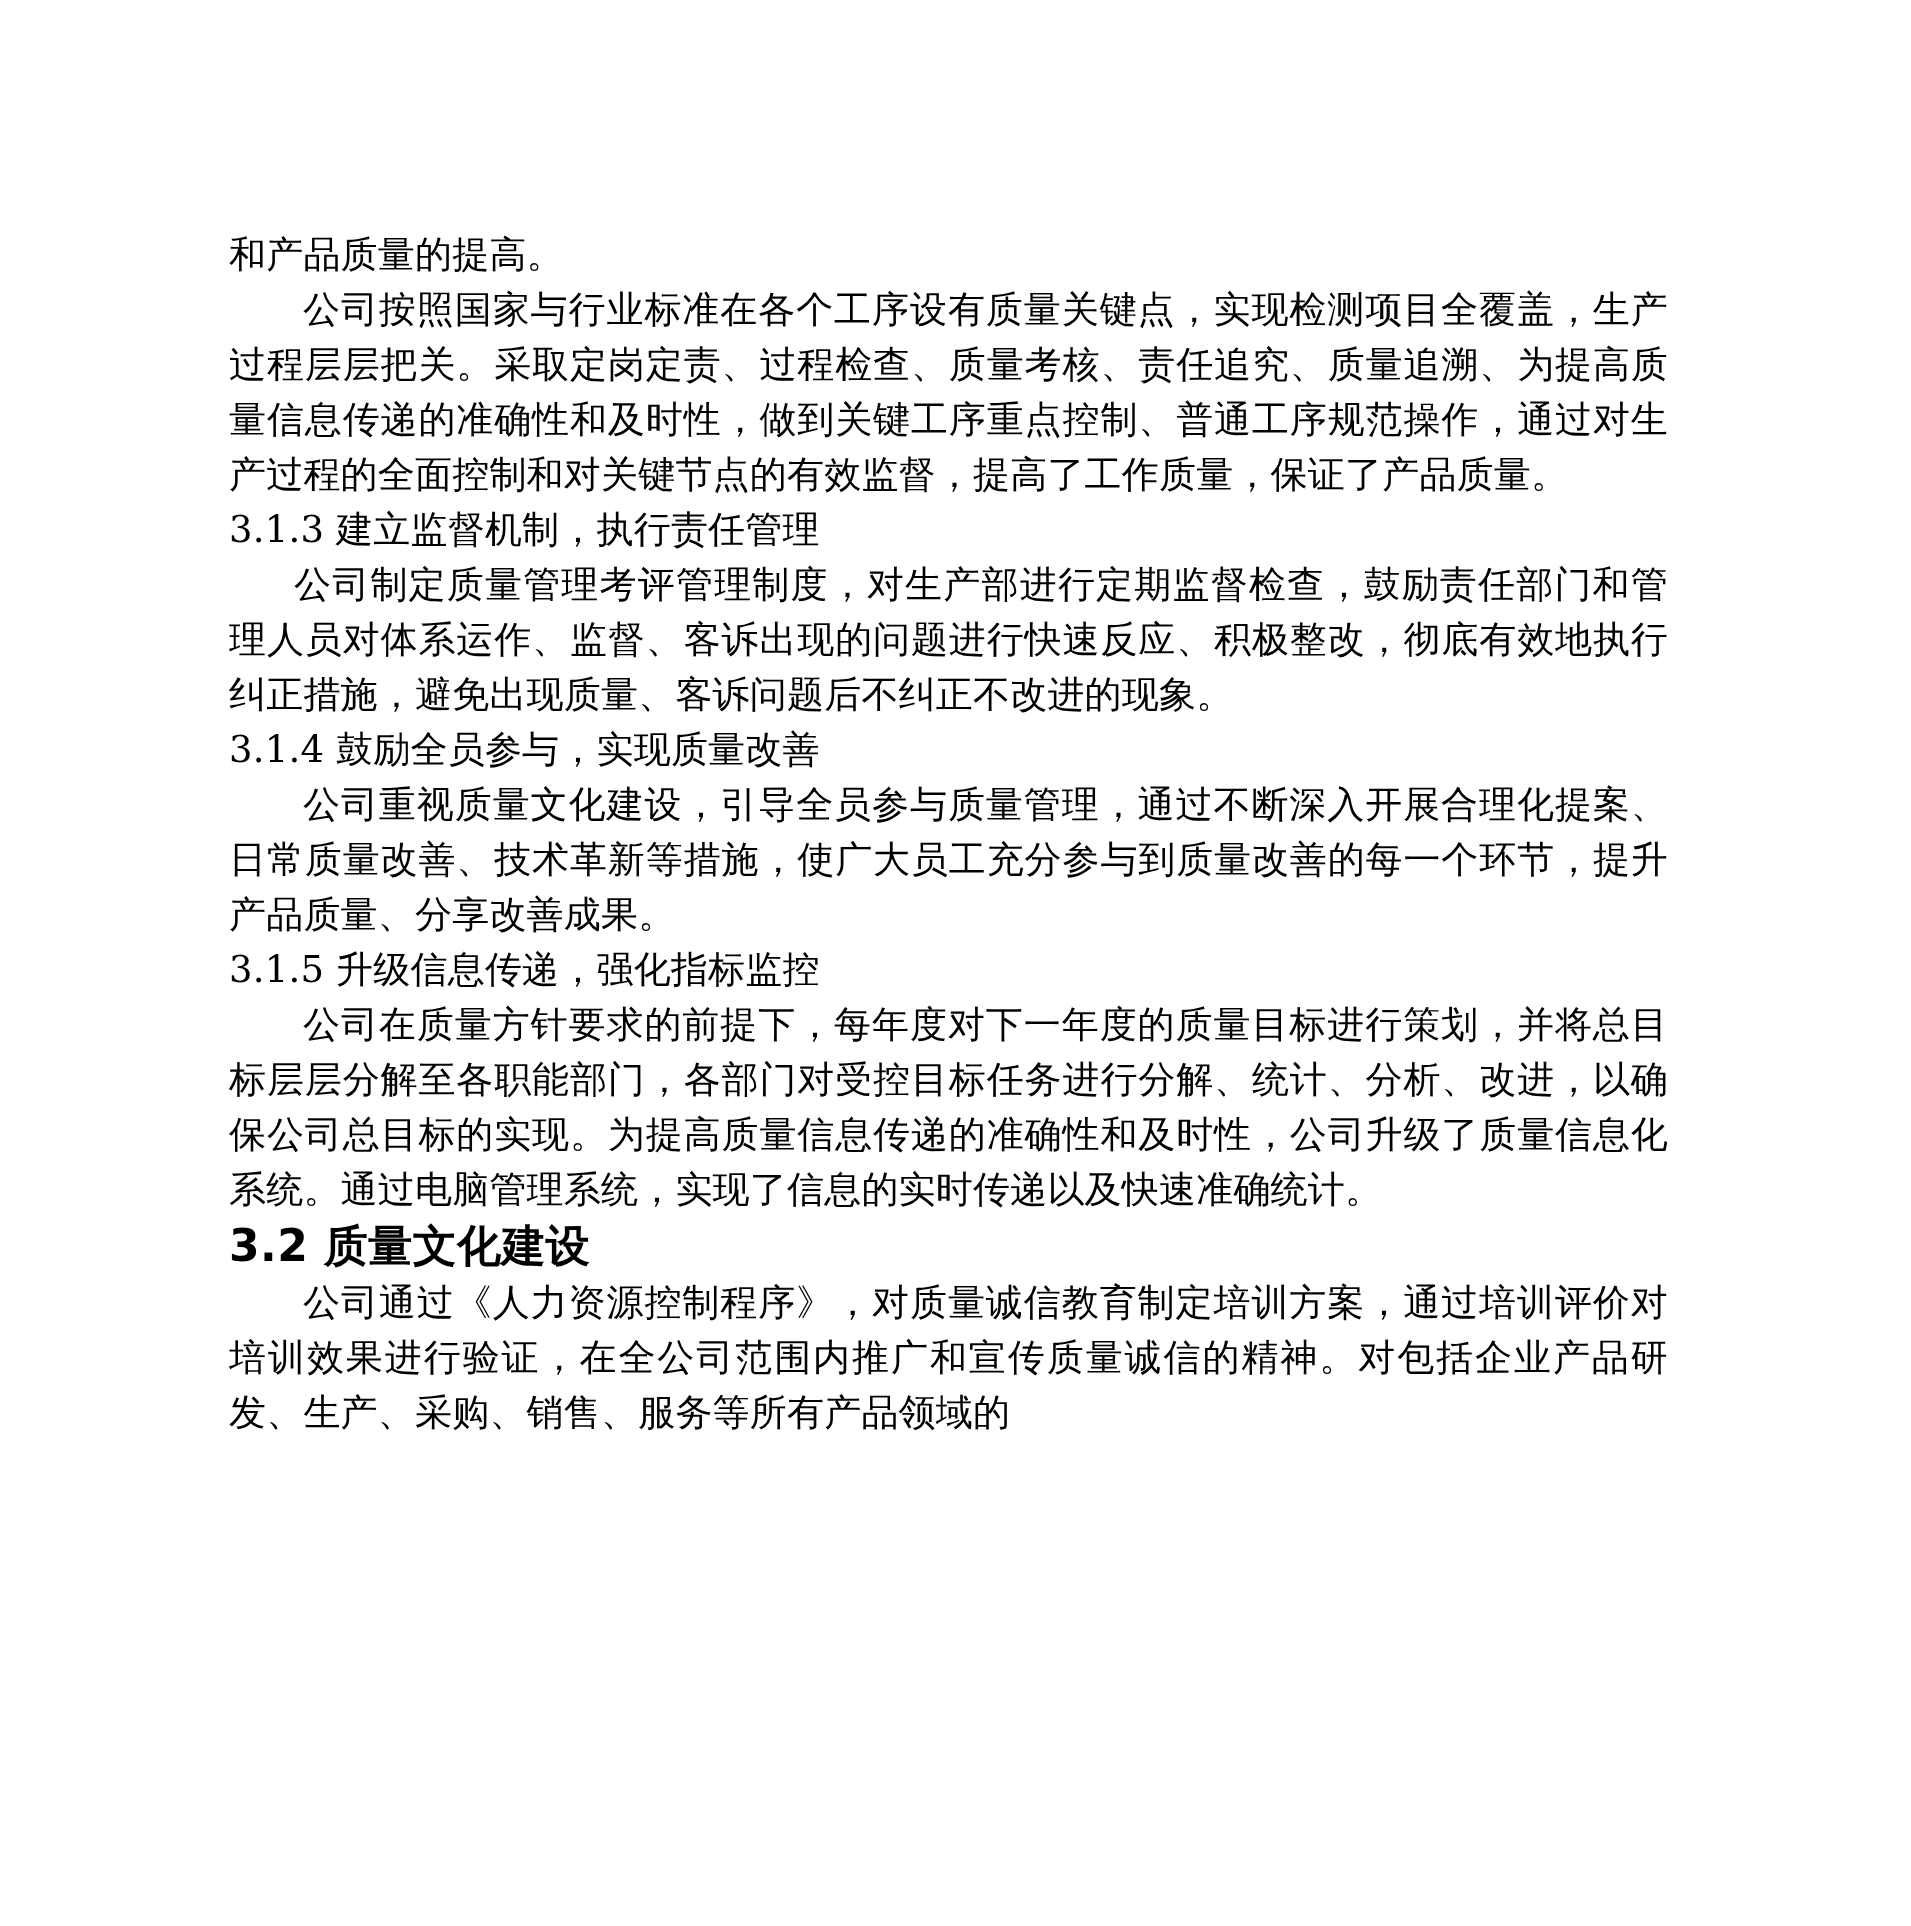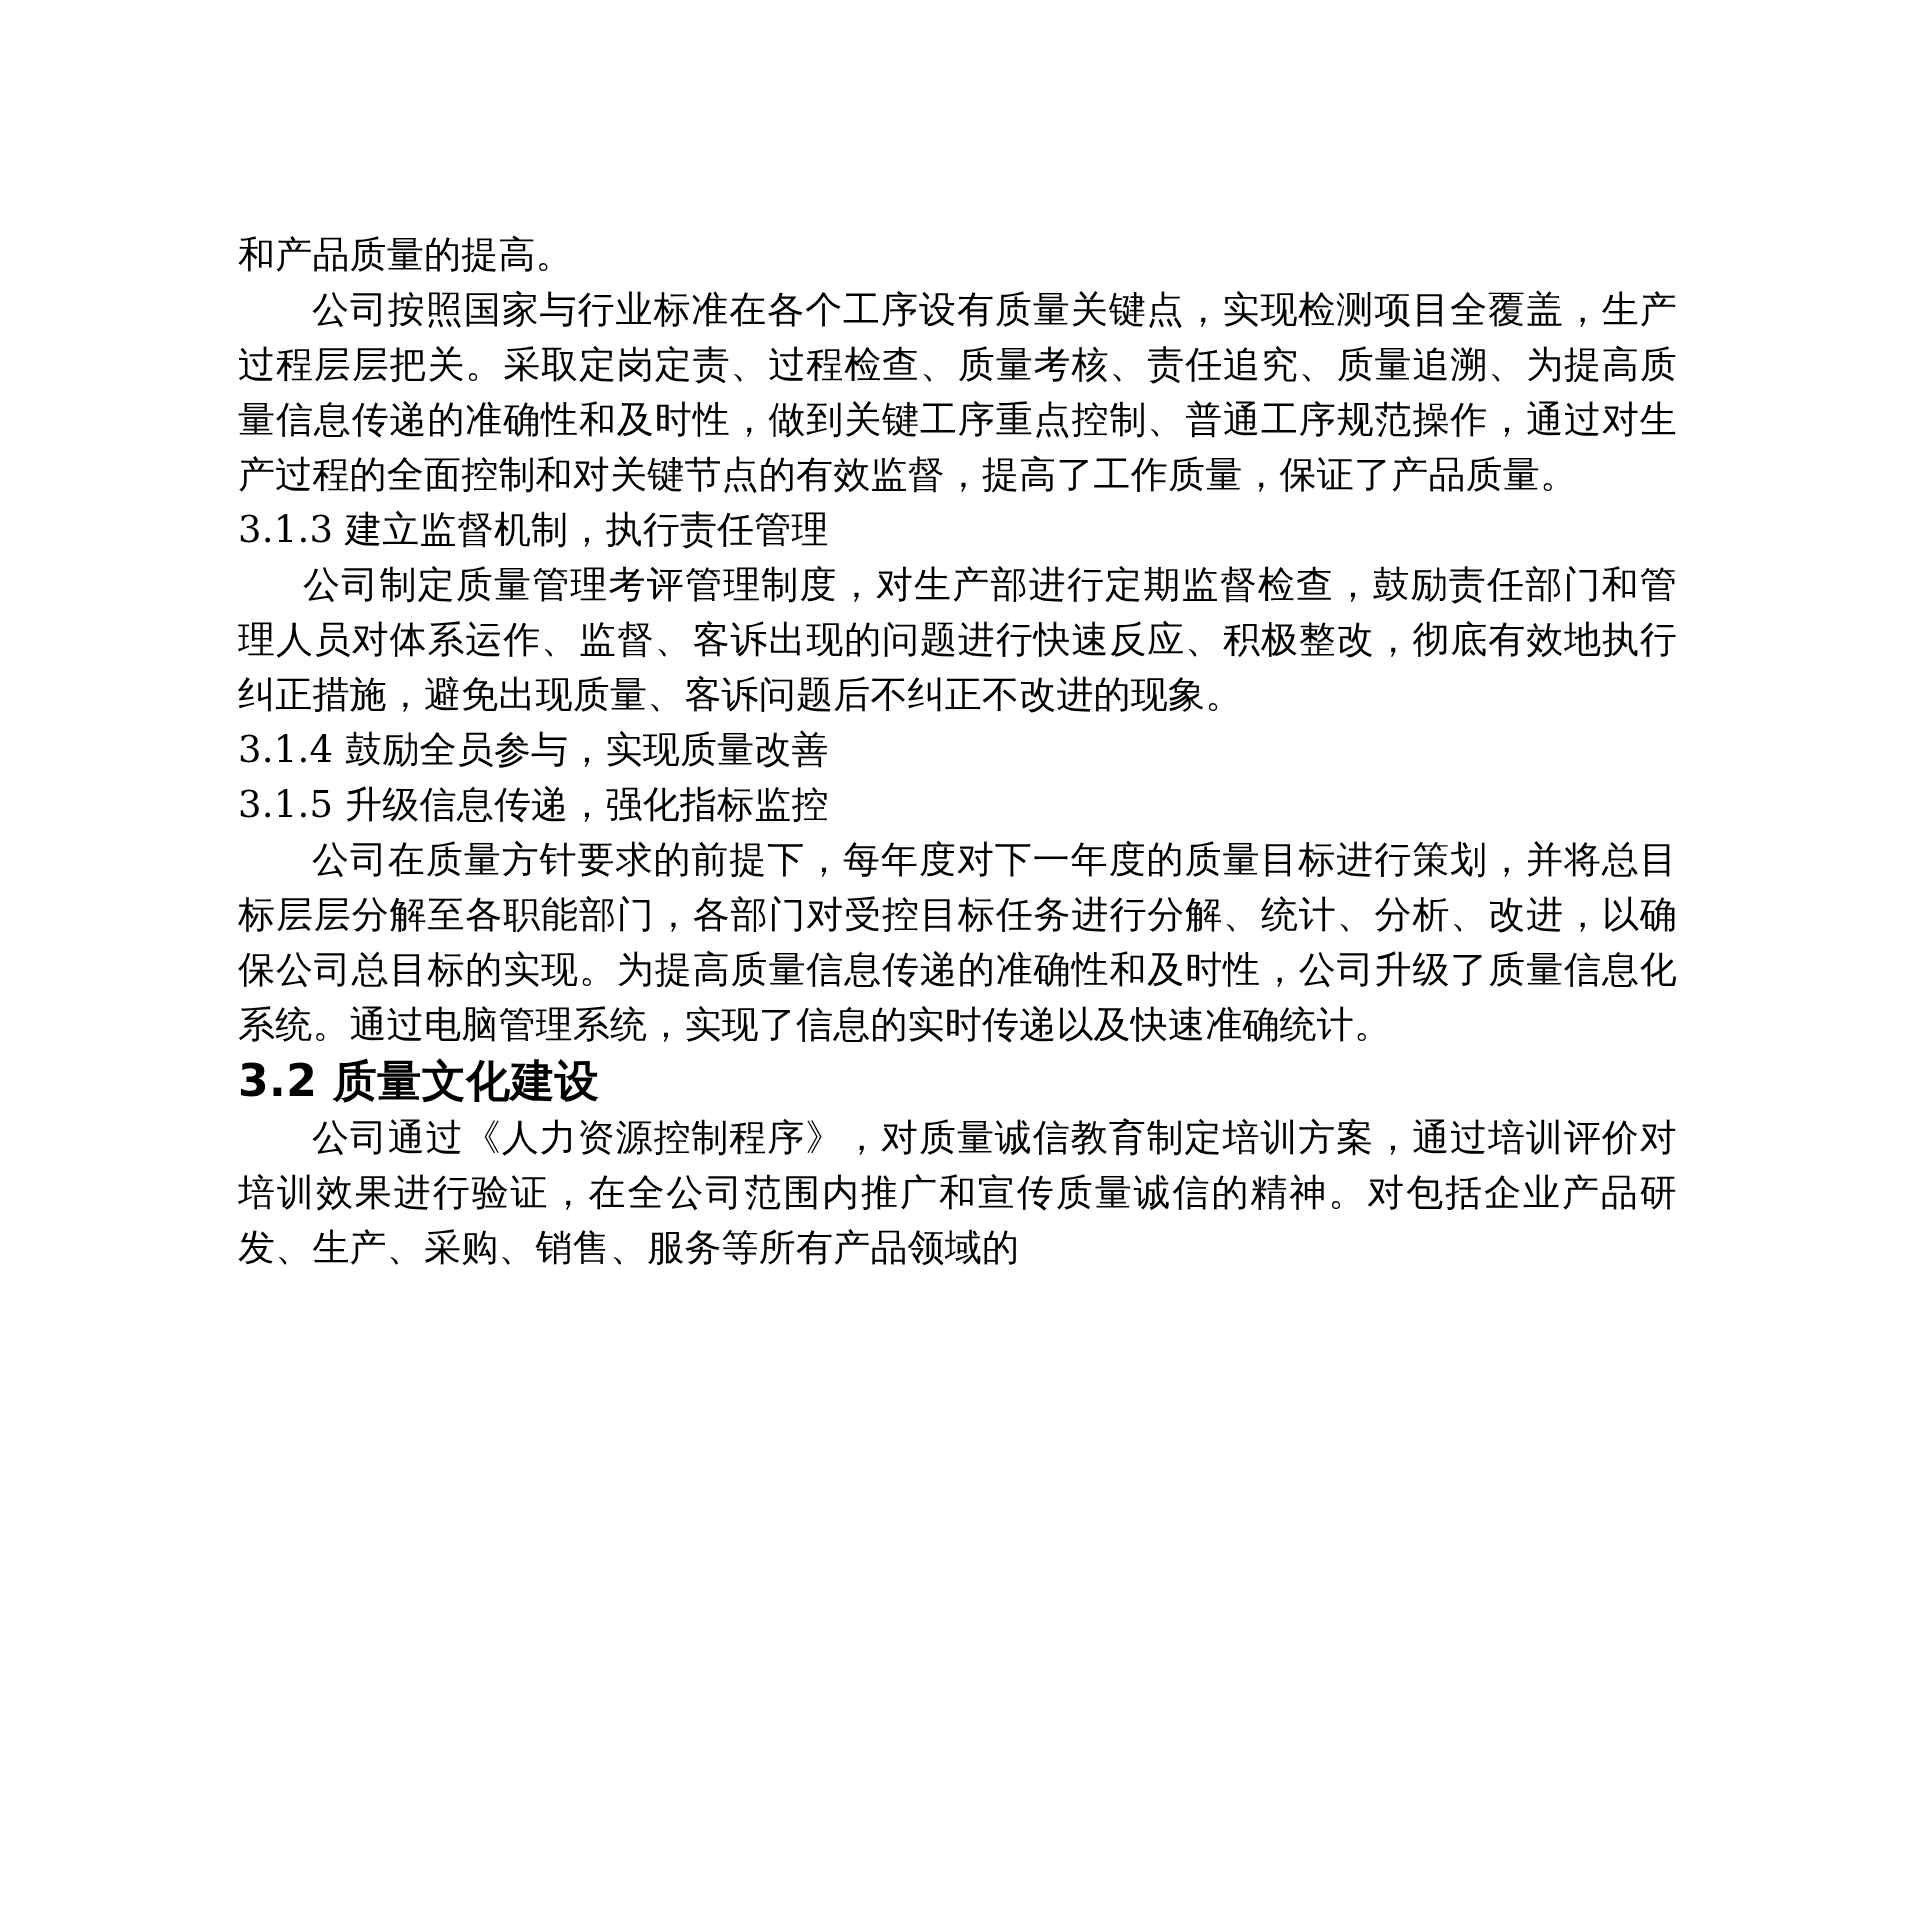--- a/index.html
+++ b/index.html
@@ -10,21 +10,21 @@
   .page {
     position: relative;
     width: 1911px;
     height: 2703px;
     background: #ffffff;
     box-sizing: border-box;
     overflow: hidden;
   }
   .content {
     position: absolute;
-    left: 238px;
+    left: 229px;
     top: 227px;
     width: 1439px;
   }
   
   .para,
   .heading3 {
     font-family: "DejaVu Serif", "Liberation Serif", serif;
     font-size: 37px;
     line-height: 55px;
     color: #000000;
@@ -69,20 +69,21 @@
 
 
     <p class="para">公司按照国家与行业标准在各个工序设有质量关键点，实现检测项目全覆盖，生产过程层层把关。采取定岗定责、过程检查、质量考核、责任追究、质量追溯、为提高质量信息传递的准确性和及时性，做到关键工序重点控制、普通工序规范操作，通过对生产过程的全面控制和对关键节点的有效监督，提高了工作质量，保证了产品质量。</p>
 
     <p class="heading3">3.1.3  建立监督机制，执行责任管理</p>
 
     <p class="para indent-small">公司制定质量管理考评管理制度，对生产部进行定期监督检查，鼓励责任部门和管理人员对体系运作、监督、客诉出现的问题进行快速反应、积极整改，彻底有效地执行纠正措施，避免出现质量、客诉问题后不纠正不改进的现象。</p>
 
     <p class="heading3">3.1.4  鼓励全员参与，实现质量改善</p>
 
+    <p class="para">公司重视质量文化建设，引导全员参与质量管理，通过不断深入开展合理化提案、日常质量改善、技术革新等措施，使广大员工充分参与到质量改善的每一个环节，提升产品质量、分享改善成果。</p>
 
     <p class="heading3">3.1.5  升级信息传递，强化指标监控</p>
 
     <p class="para">公司在质量方针要求的前提下，每年度对下一年度的质量目标进行策划，并将总目标层层分解至各职能部门，各部门对受控目标任务进行分解、统计、分析、改进，以确保公司总目标的实现。为提高质量信息传递的准确性和及时性，公司升级了质量信息化系统。通过电脑管理系统，实现了信息的实时传递以及快速准确统计。</p>
 
     <p class="heading2">3.2  质量文化建设</p>
 
 
     <p class="para">公司通过《人力资源控制程序》，对质量诚信教育制定培训方案，通过培训评价对培训效果进行验证，在全公司范围内推广和宣传质量诚信的精神。对包括企业产品研发、生产、采购、销售、服务等所有产品领域的</p>
 

